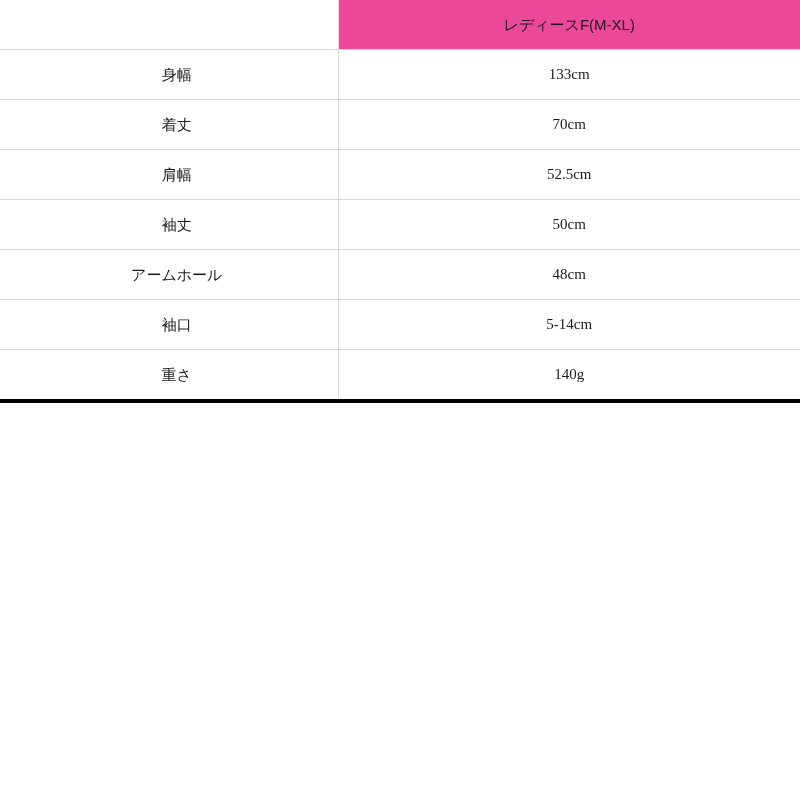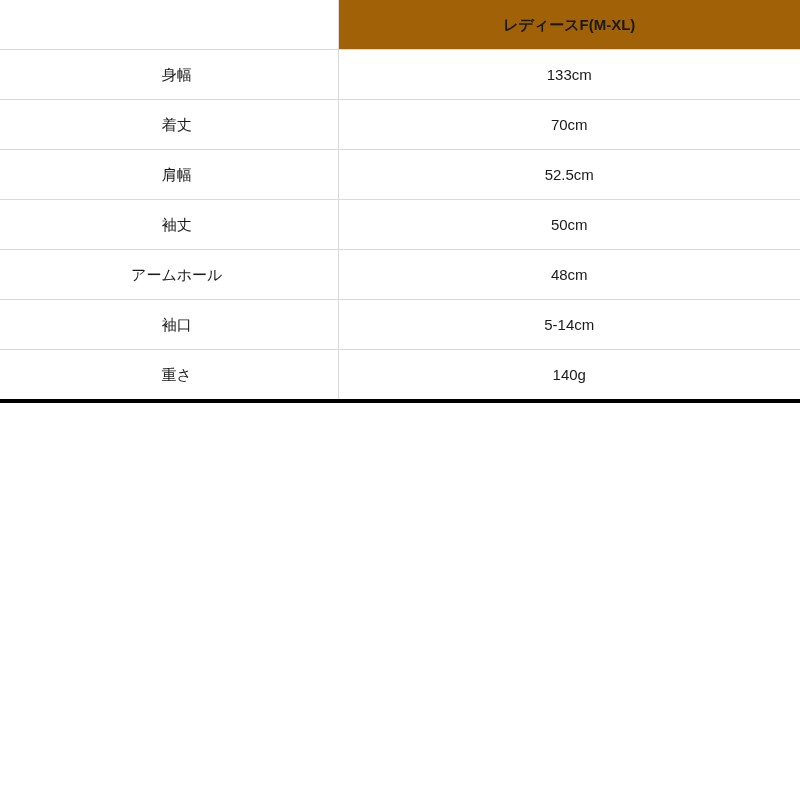--- a/index.html
+++ b/index.html
@@ -32,33 +32,34 @@
     font-size: 15px;
     font-weight: normal;
     line-height: 1.3;
   }
   .size-table th.corner-cell {
     border-left: none;
     border-top: none;
     background: #ffffff;
   }
   .size-table th.header-cell {
-    font-weight: bold;
+    font-weight: normal;
     font-size: 15px;
     border-top: none;
     border-right: none;
-    background: #a16207;
+    background: #ec4899;
     margin-left: 20px;
   }
   .size-table tr td:first-child {
     border-left: none;
     padding-left: 16px;
   }
   .size-table tr td:last-child {
     border-right: none;
+    font-family: Liberation Serif, serif;
   }
   .size-table tbody tr:last-child td {
     border-bottom: 4px solid #000000;
   }
   .spacer {
     height: 410px;
     background: #ffffff;
   }
 </style>
 </head>

